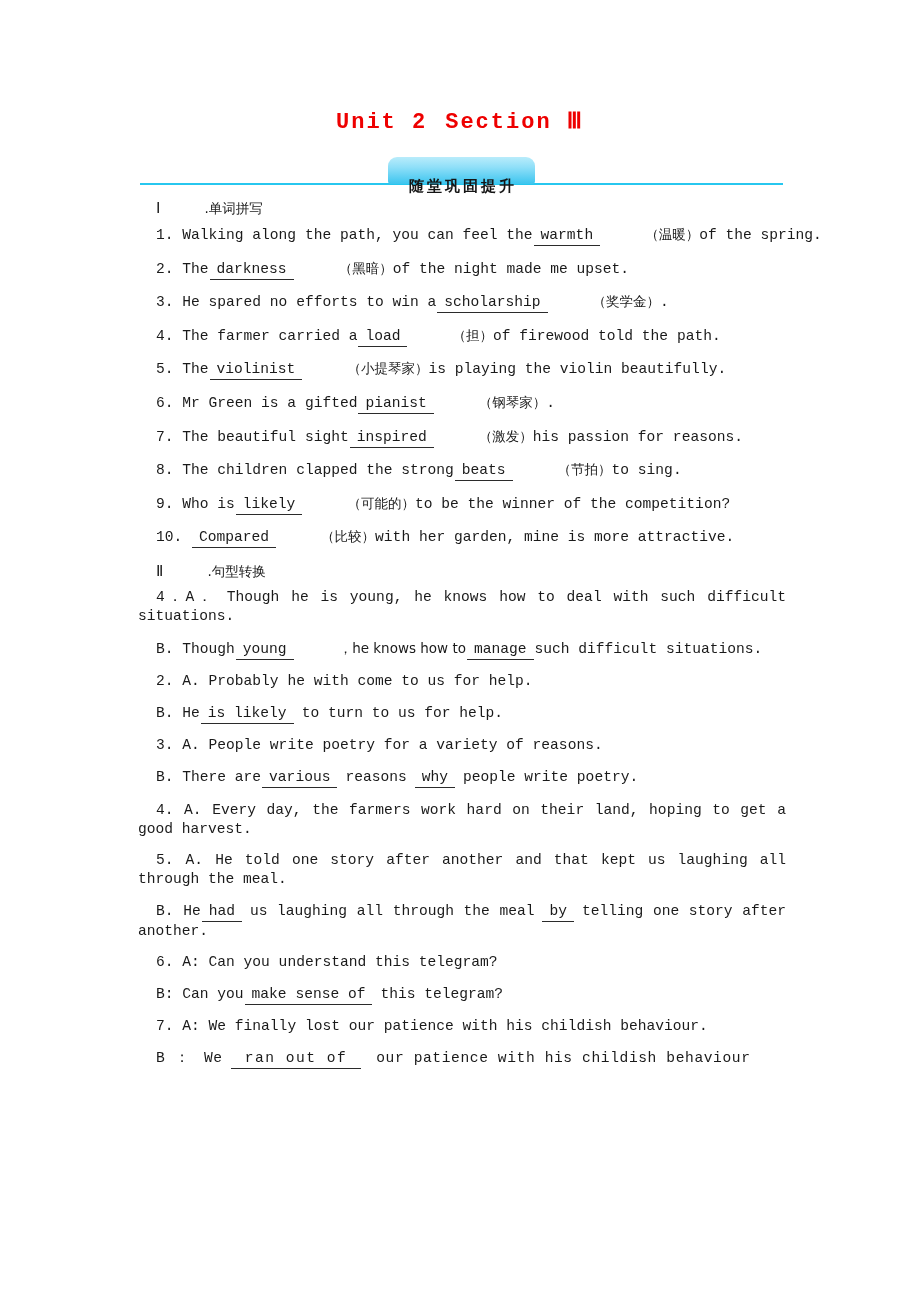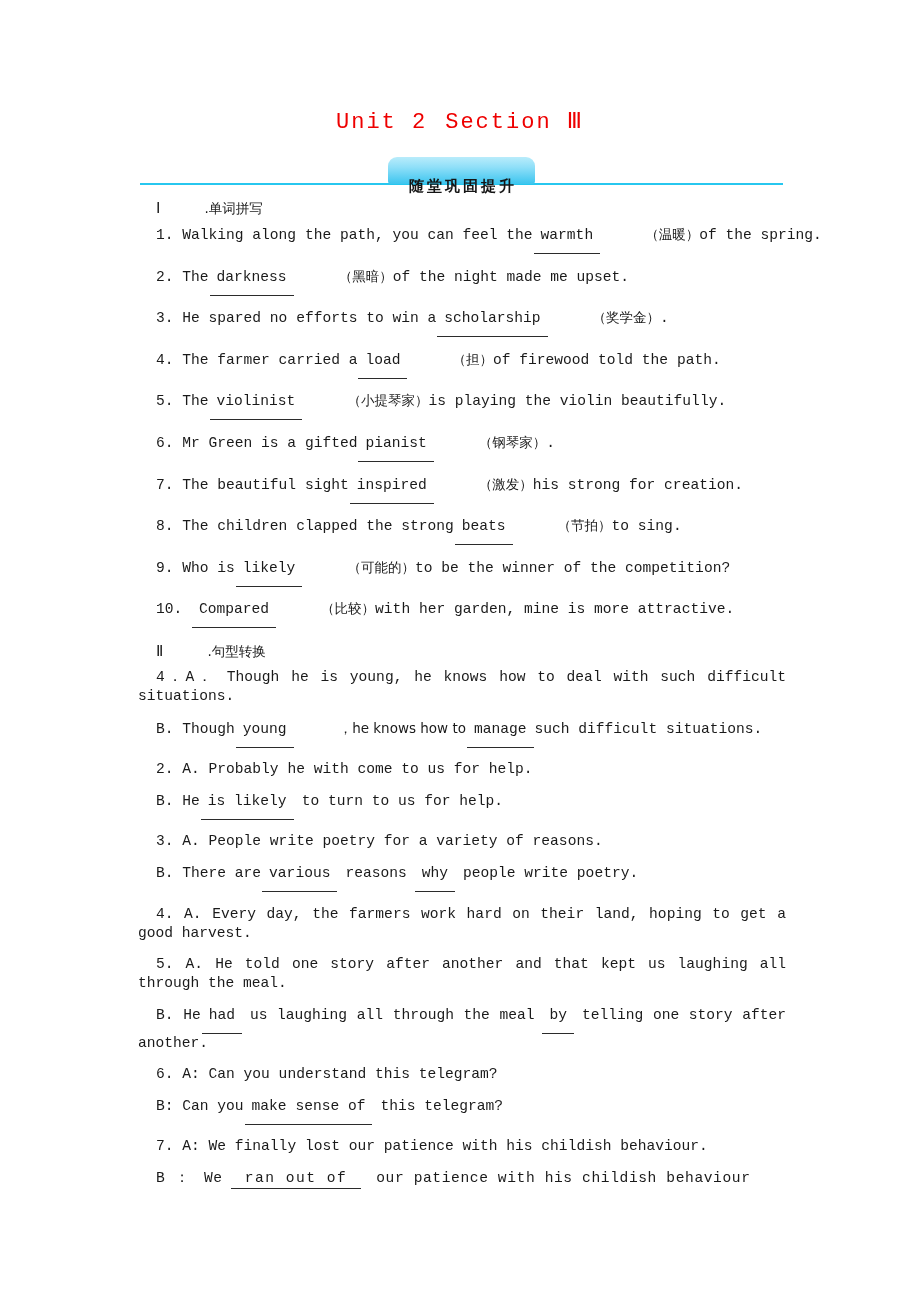--- a/index.html
+++ b/index.html
@@ -21,21 +21,21 @@
   }
 
   
   .title {
     position: absolute;
     left: 0; right: 0;
     top: 108px;
     text-align: center;
     color: #ee0000;
     font-size: 22px;
-    font-weight: normal;
+    font-weight: bold;
     letter-spacing: 2px;
     font-family: "Liberation Mono", "DejaVu Sans Mono", monospace;
   }
   .title .gap { display:inline-block; width: 18px; }
 
   .badge-wrap {
     position: absolute;
     left: 0; right: 0;
     top: 157px;
     height: 30px;
@@ -109,21 +109,21 @@
   .line.wrap2 {
     white-space: normal;
   }
   .cn {
     font-family: "DejaVu Sans", sans-serif;
     font-size: 13.5px;
     margin-left: 44px;
   }
   .blank {
     border-bottom: 1px solid #2b2b2b;
-    padding: 0 7px 9px 7px;
+    padding: 0 7px 1px 7px;
     margin: 0 1px;
     display: inline-block;
     text-align: center;
     line-height: 17px;
   }
   .sp { display:inline-block; width: 7px; }
   .sp2 { display:inline-block; width: 14px; }
 </style>
 </head>
 <body>
@@ -150,21 +150,21 @@
     <div class="line ind"><span>2.</span> <span>The</span><span class="blank">darkness</span><span class="cn">（黑暗）</span><span>of the night made me upset.</span></div>
 
     <div class="line ind"><span>3.</span> <span>He spared no efforts to win a</span><span class="blank">scholarship</span><span class="cn">（奖学金）</span><span>.</span></div>
 
     <div class="line ind"><span>4.</span> <span>The farmer carried a</span><span class="blank">load</span><span class="cn">（担）</span><span>of firewood told the path.</span></div>
 
     <div class="line ind"><span>5.</span> <span>The</span><span class="blank">violinist</span><span class="cn">（小提琴家）</span><span>is playing the violin beautifully.</span></div>
 
     <div class="line ind"><span>6.</span> <span>Mr Green is a gifted</span><span class="blank">pianist</span><span class="cn">（钢琴家）</span><span>.</span></div>
 
-    <div class="line ind"><span>7.</span> <span>The beautiful sight</span><span class="blank">inspired</span><span class="cn">（激发）</span><span>his strong for creation.</span></div>
+    <div class="line ind"><span>7.</span> <span>The beautiful sight</span><span class="blank">inspired</span><span class="cn">（激发）</span><span>his passion for reasons.</span></div>
 
     <div class="line ind"><span>8.</span> <span>The children clapped the strong</span><span class="blank">beats</span><span class="cn">（节拍）</span><span>to sing.</span></div>
 
     <div class="line ind"><span>9.</span> <span>Who is</span><span class="blank">likely</span><span class="cn">（可能的）</span><span>to be the winner of the competition?</span></div>
 
     <div class="line ind"><span>10.</span> <span class="blank">Compared</span><span class="cn">（比较）</span><span>with her garden, mine is more attractive.</span></div>
 
     <div class="sec-head"><span class="rn">Ⅱ</span><span class="cn">.句型转换</span></div>
 
     <div class="line wrap"><span style="display:inline-block;width:18px;"></span><span>4．A．</span> <span>Though he is young, he knows how to deal with such difficult situations.</span></div>

